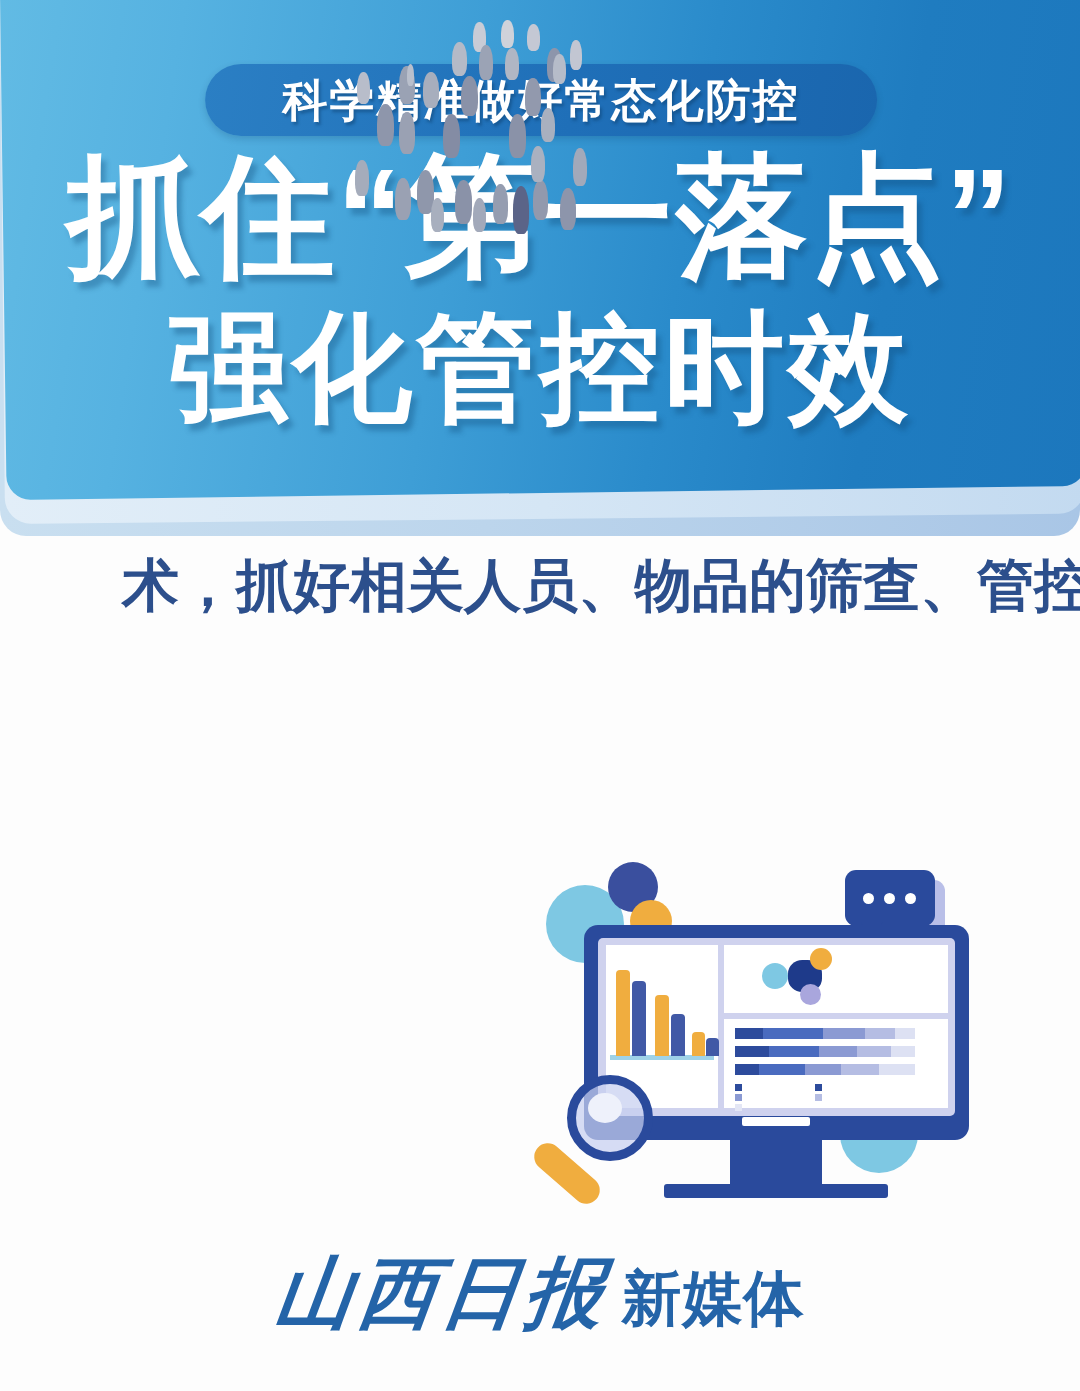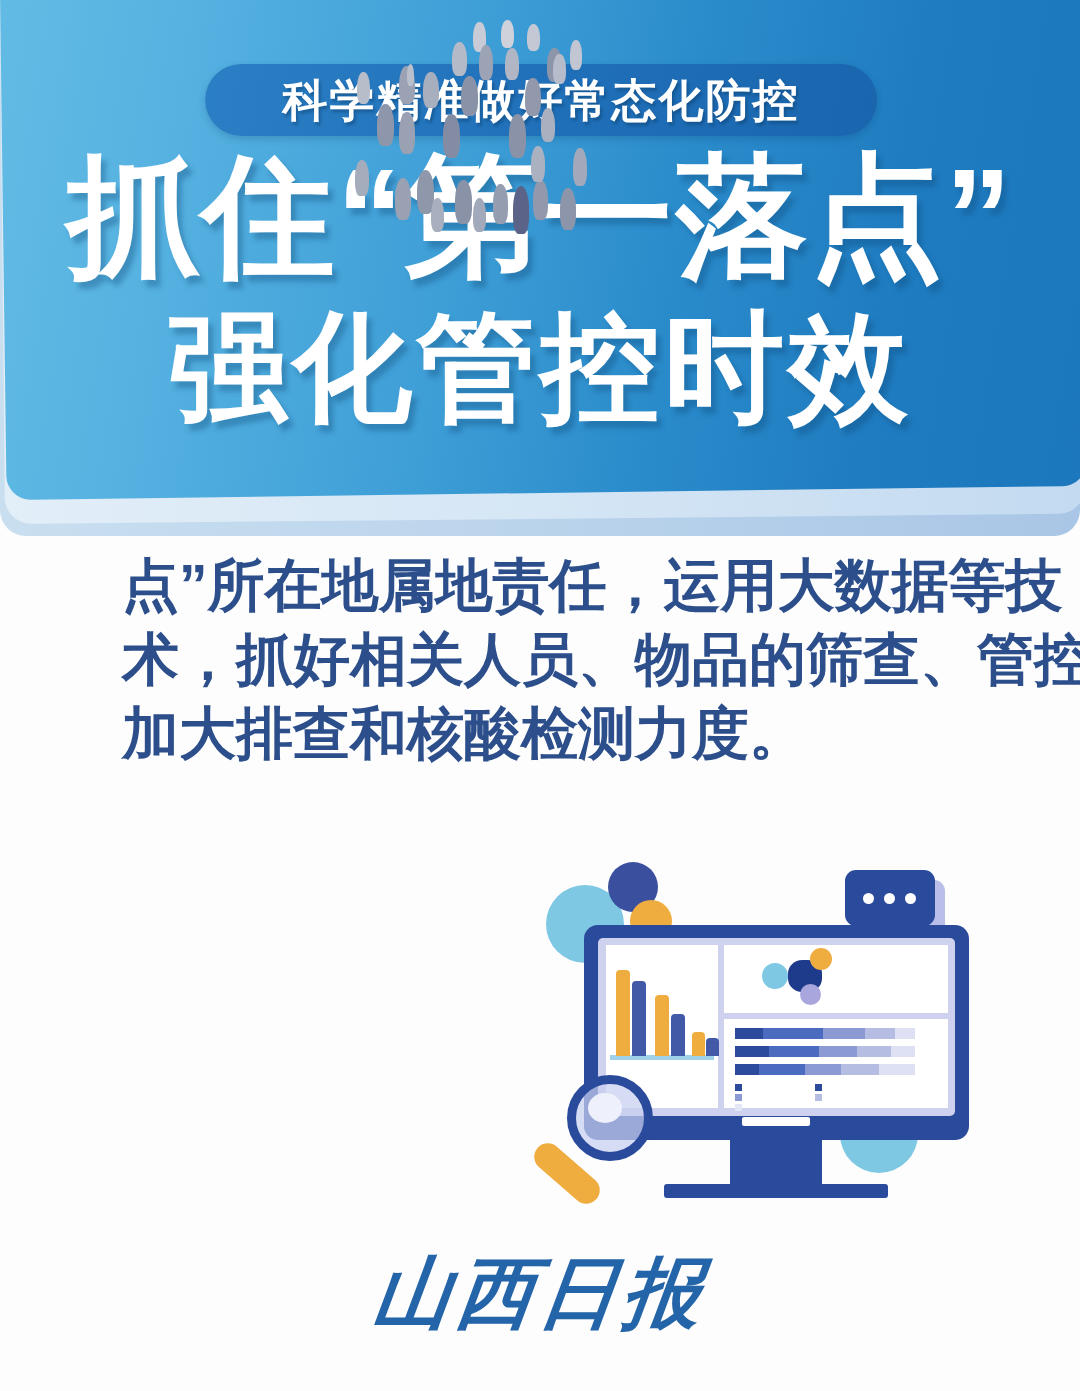--- a/index.html
+++ b/index.html
@@ -193,23 +193,21 @@
         <div class="headline">
           <div class="hl-line hl1">抓住“第一落点”</div>
           <div class="hl-line hl2">强化管控时效</div>
         </div>
 
       </div>
     </div>
   </div>
 
   <div class="body-text">
-    <div>点”所在地属地责任，运用大数据等技</div>
     <div>术，抓好相关人员、物品的筛查、管控，</div>
-    <div>加大排查和核酸检测力度。</div>
   </div>
 
 
   <div>
 
     <div class="gear" style="left:546px;top:885px;width:78px;height:78px;background:#7ec8e3;"></div>
     <div class="gear" style="left:608px;top:862px;width:50px;height:50px;background:#3a4f9e;"></div>
     <div class="gear" style="left:630px;top:900px;width:42px;height:42px;background:#f0ad3f;"></div>
     <div class="gear" style="left:901px;top:1060px;width:48px;height:48px;background:#3a4f9e;"></div>
     <div class="gear" style="left:840px;top:1095px;width:78px;height:78px;background:#7ec8e3;"></div>
@@ -313,15 +311,16 @@
     <div class="chat-dot" style="left:905px;"></div>
 
     <div class="heart-tail"></div>
     <div class="heart-bub"></div>
     <div class="heart"></div>
 
   </div>
 
   <div class="logo-wrap">
     <span class="logo-cal">山西日报</span>
+    <span class="logo-sub">新媒体</span>
   </div>
 
 </div>
 
 </body></html>

